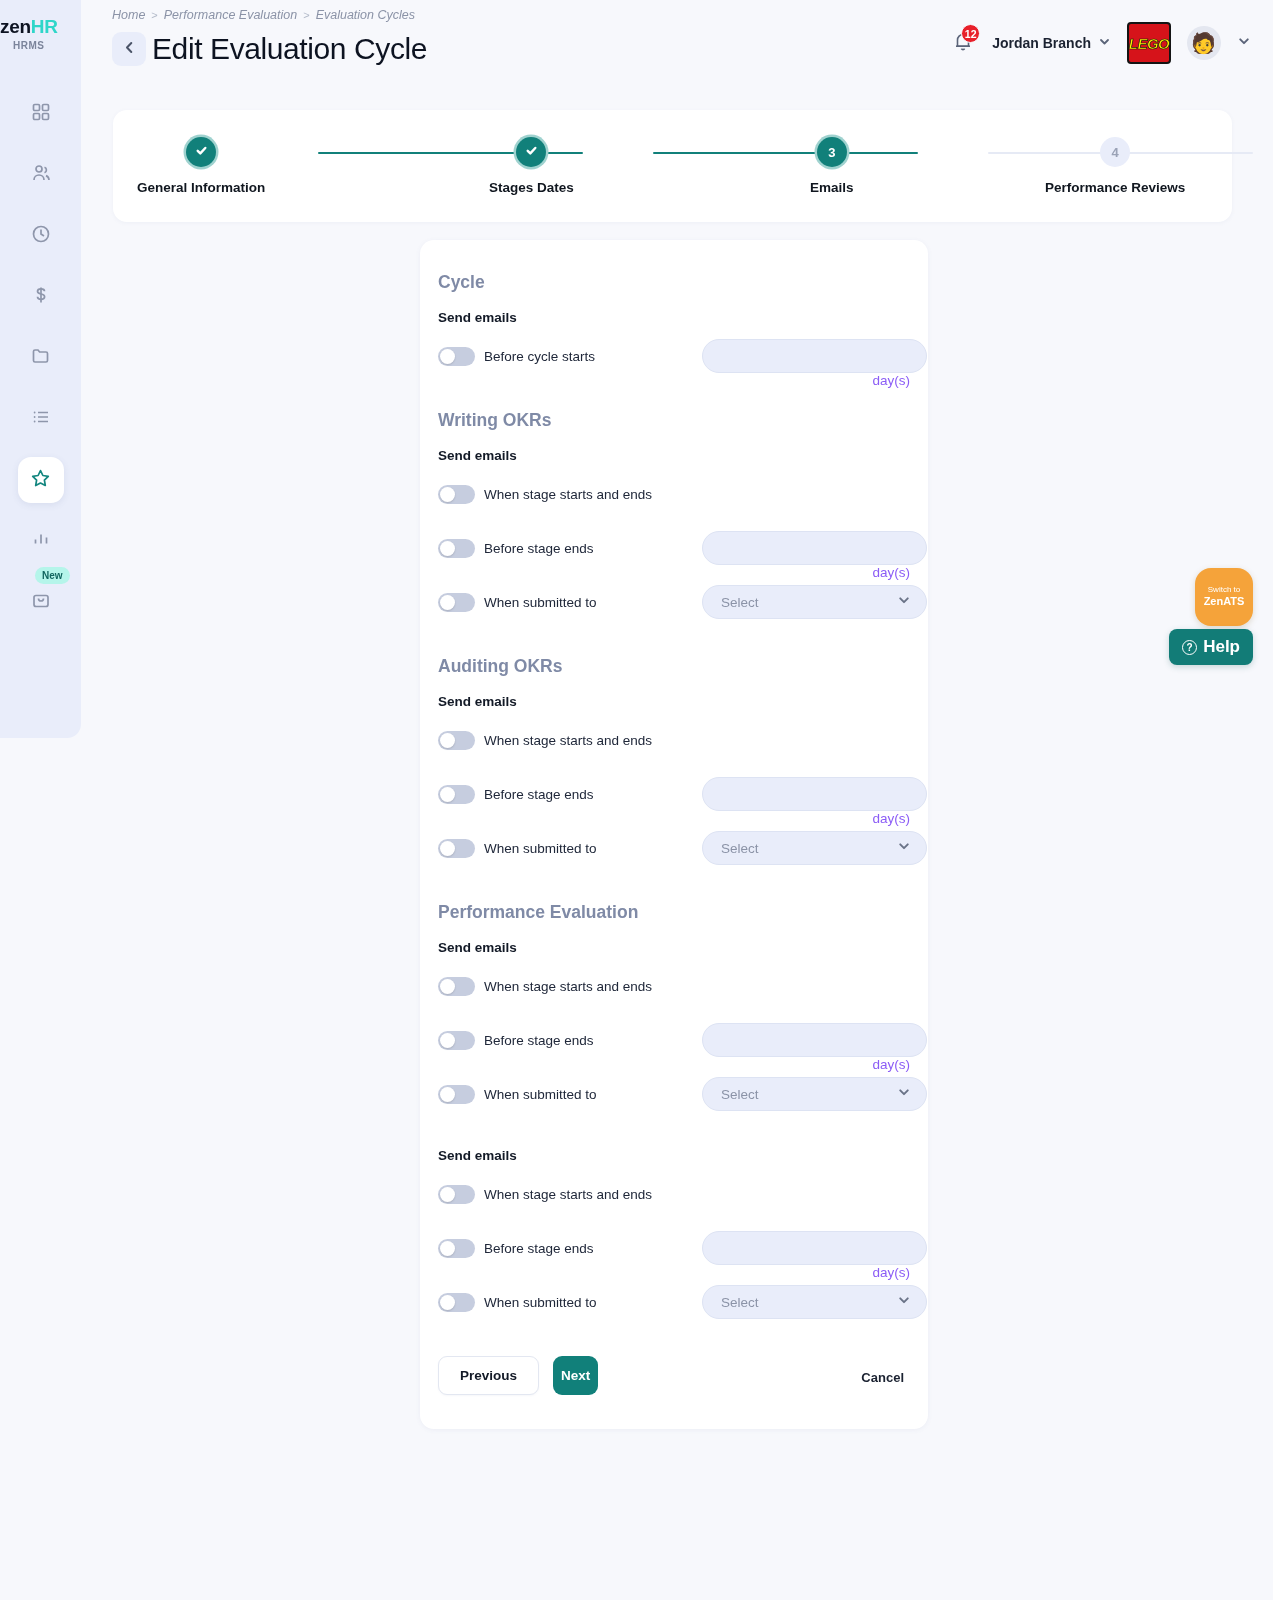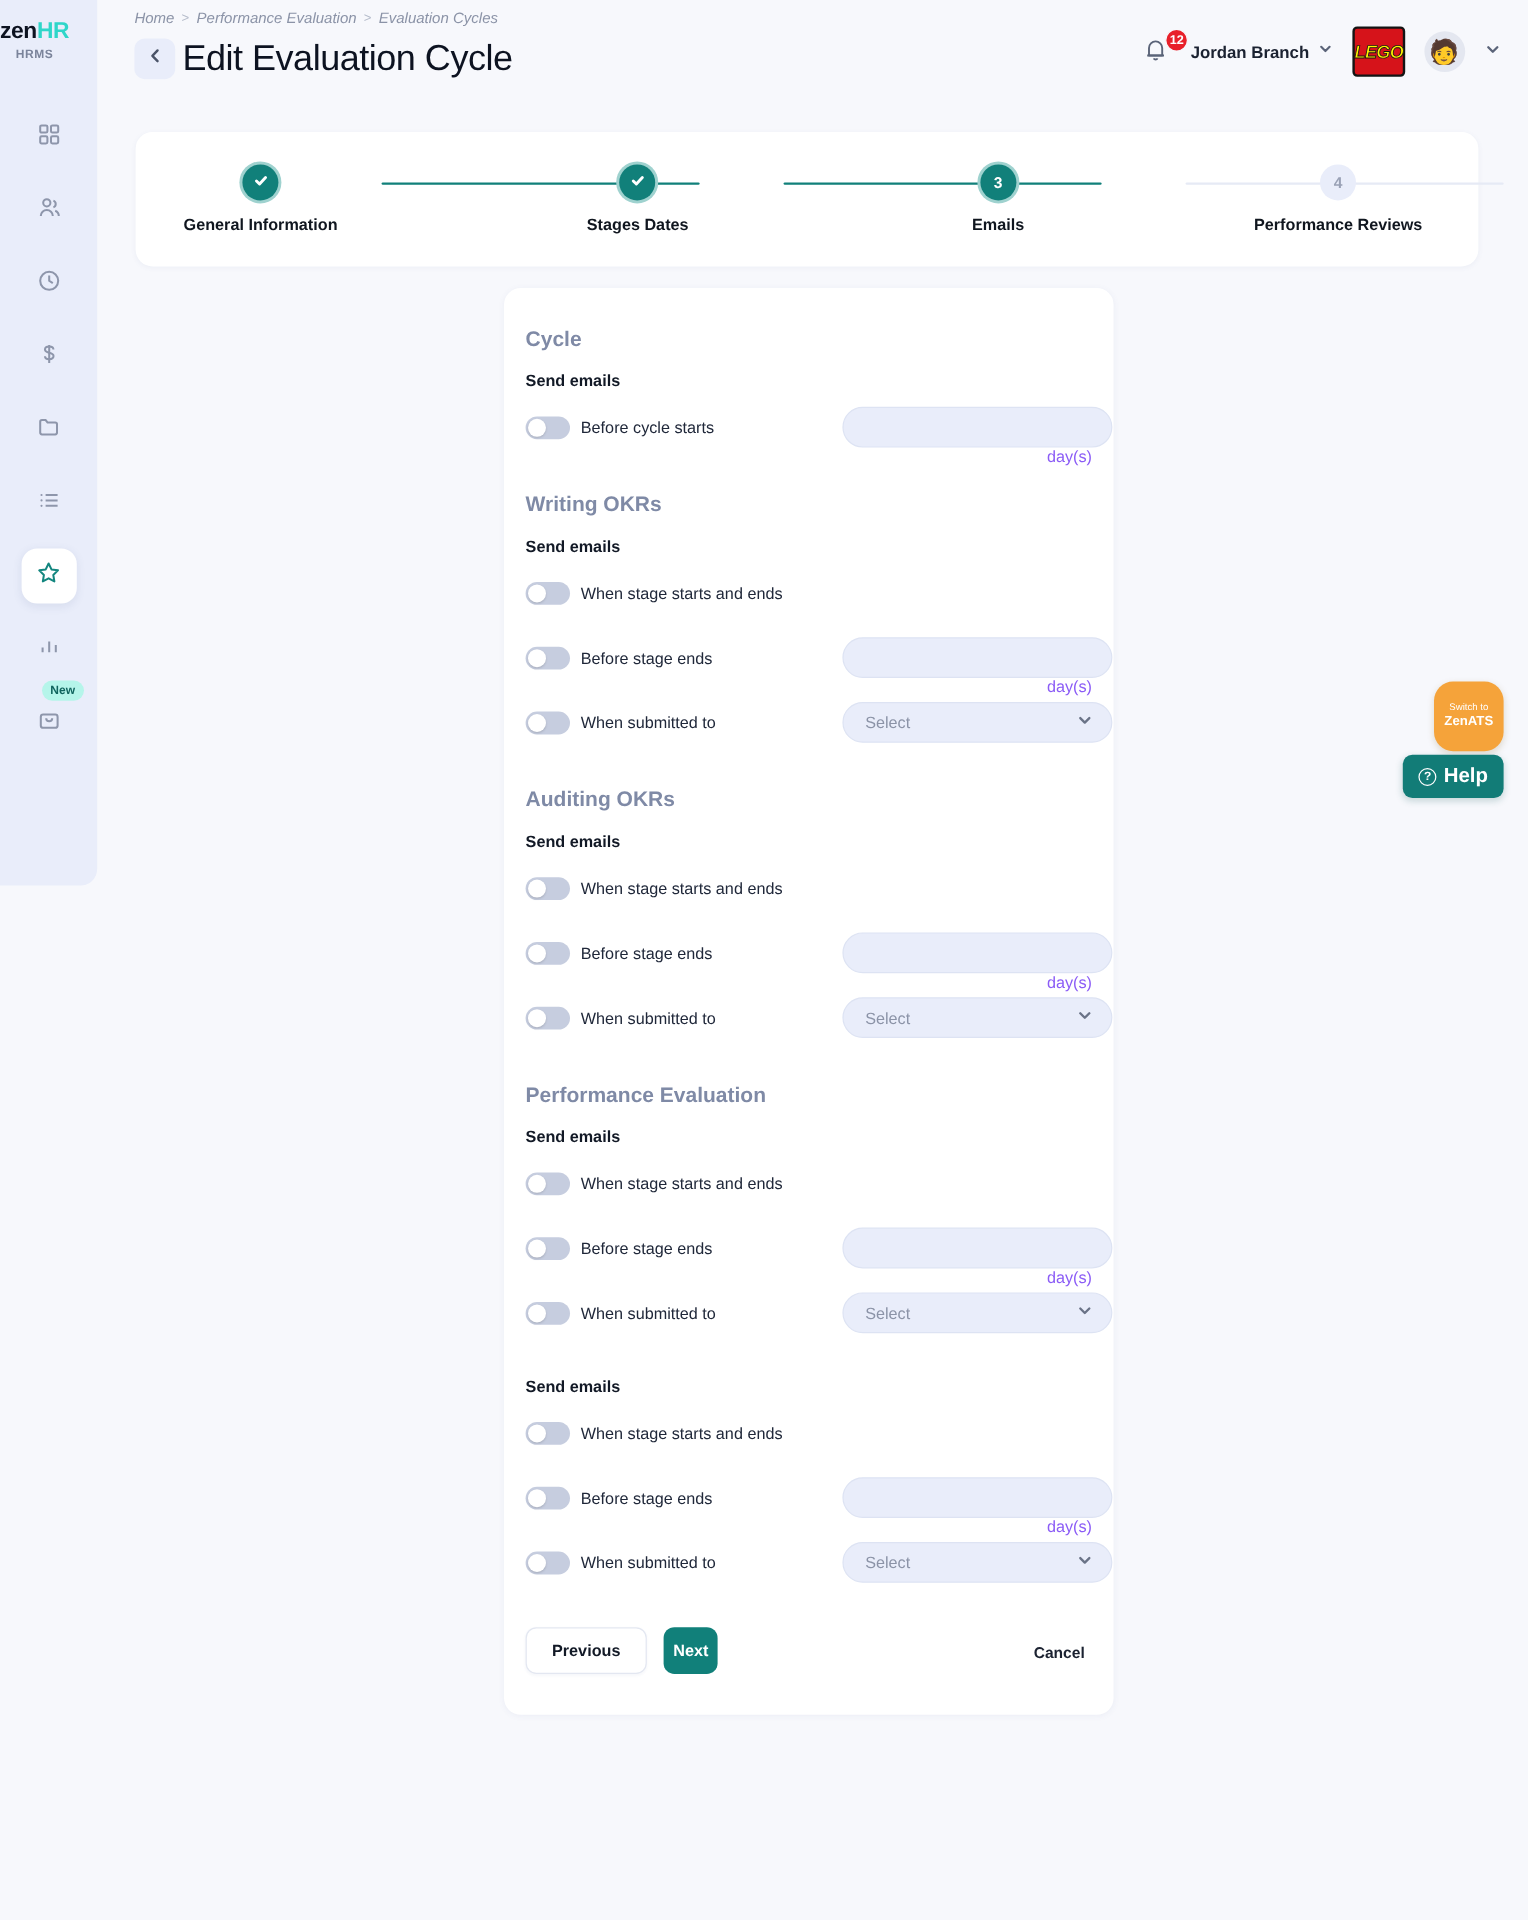--- a/index.html
+++ b/index.html
@@ -82,21 +82,21 @@
   .page-title { font-size: 30px; color: #0d1321; font-weight: normal; letter-spacing: -0.4px; }
 
   .header-right {
     position: absolute;
     right: 22px; top: 22px;
     display: flex; align-items: center; gap: 16px;
   }
   .bell-wrap { position: relative; width: 24px; height: 26px; cursor: pointer; }
   .bell-wrap svg { stroke: #5b6479; fill: none; stroke-width: 1.6; }
   .bell-badge {
-    position: absolute; top: -6px; left: 19px;
+    position: absolute; top: -6px; left: 9px;
     background: #e8202a;
     color: #fff;
     font-size: 10.5px; font-weight: bold;
     min-width: 19px; height: 19px;
     border-radius: 50%;
     display: flex; align-items: center; justify-content: center;
     border: 1.5px solid #f7f8fc;
   }
   .branch-sel { display: flex; align-items: center; gap: 7px; cursor: pointer; }
   .branch-name { font-size: 14px; color: #1b2231; font-weight: bold; }
@@ -448,21 +448,21 @@
   </span>
 </div>
 
 <div class="stepper-card">
   <div class="steps">
 
     <div class="connector filled" style="left:205px; width:265px;"></div>
     <div class="connector filled" style="left:540px; width:265px;"></div>
     <div class="connector empty" style="left:875px; width:265px;"></div>
 
-    <div class="step" style="left:40px;">
+    <div class="step" style="left:24px;">
       <div class="step-circle done">
         <span>
           <svg width="15" height="15" viewBox="0 0 15 15">
               <path d="M3.7 7.8l2.6 2.6 5-5.4" stroke-linecap="round" stroke-linejoin="round"></path>
             </svg>
         </span>
       </div>
       <div class="step-label">General Information</div>
     </div>
 

